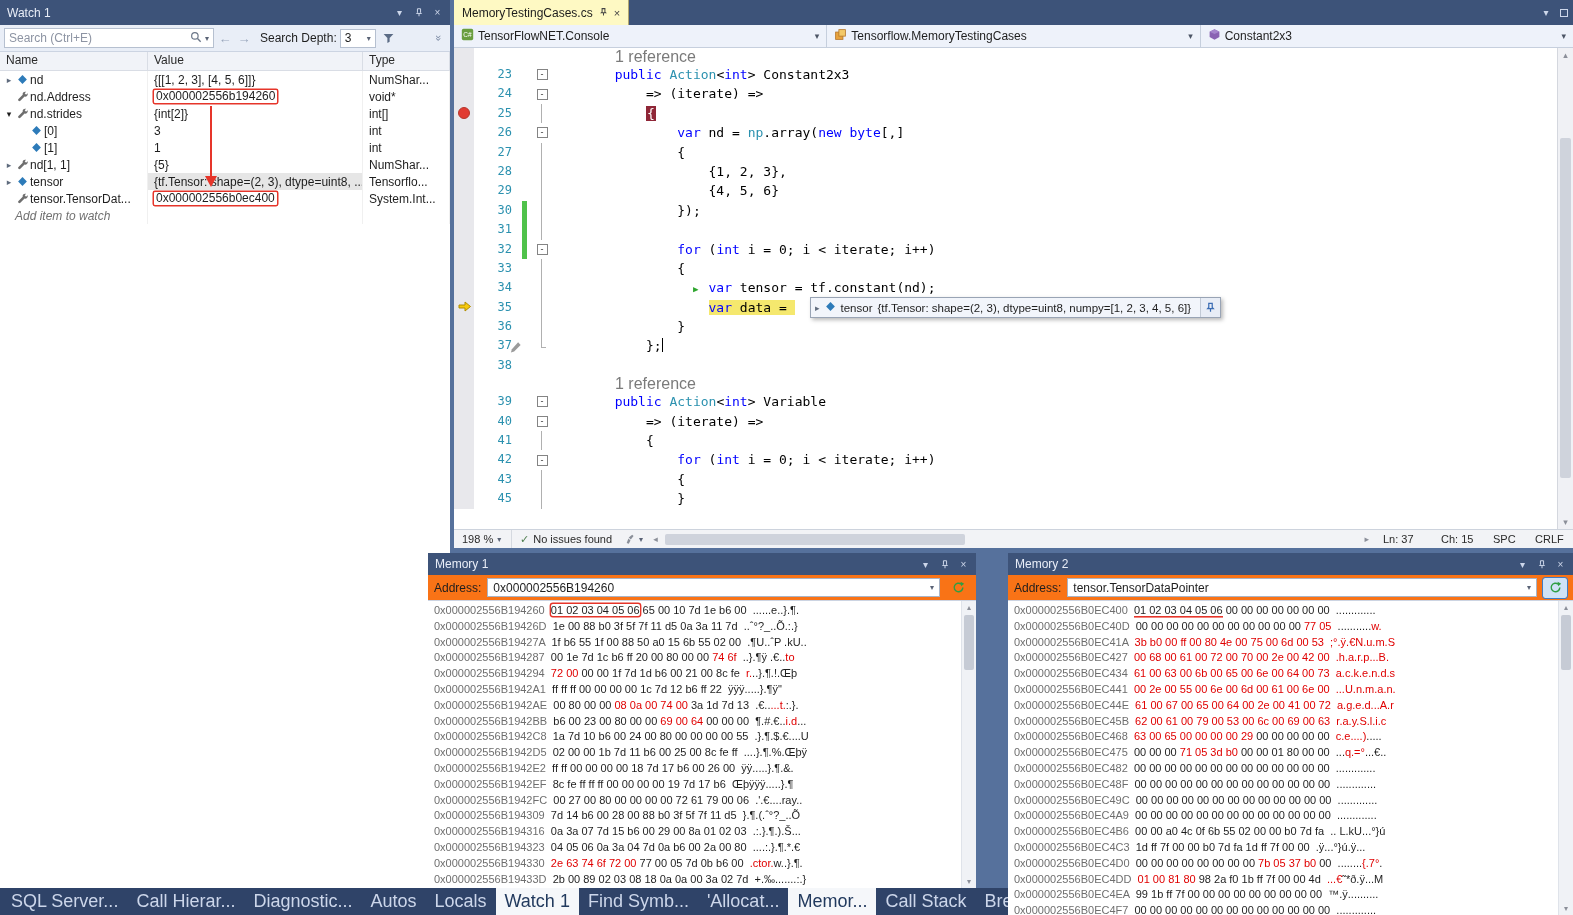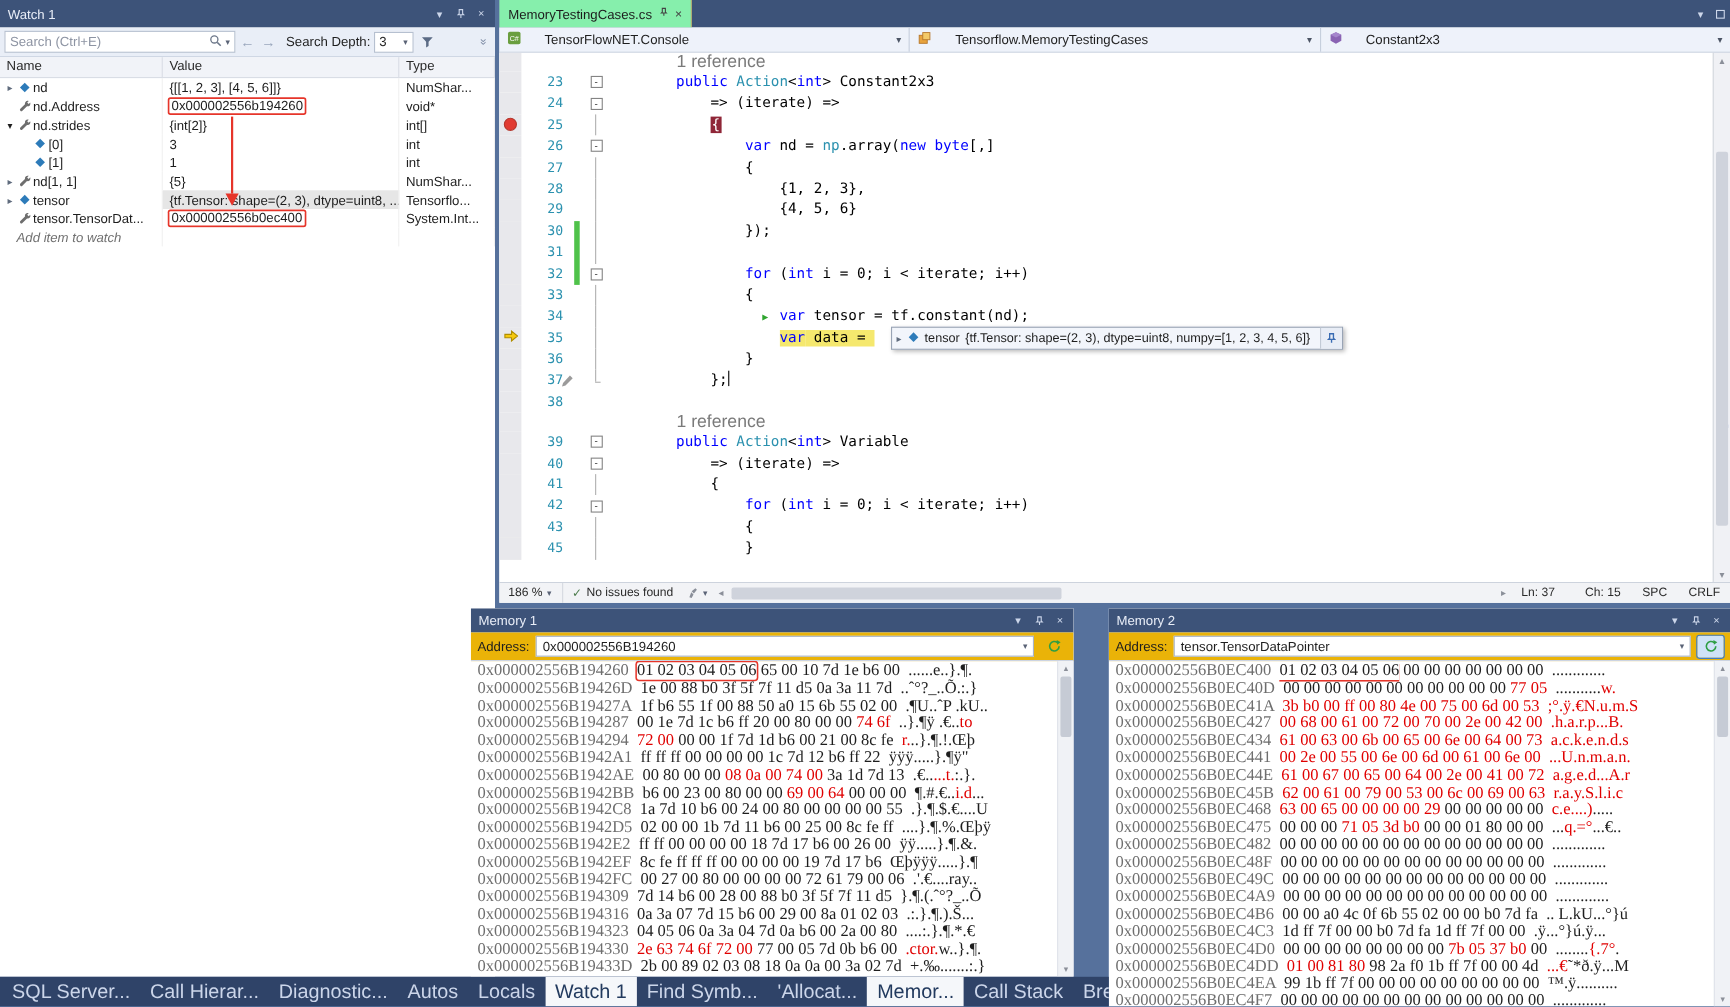--- a/index.html
+++ b/index.html
@@ -31,27 +31,27 @@
 .w-ex{display:inline-block;width:12px;font-size:9px;color:#5f6b7d;text-align:center;flex:none}
 .w-ex.open{color:#1e1e1e}
 .w-ico{width:15px;display:inline-flex;justify-content:center;flex:none}
 .vboxed{box-shadow:0 0 0 1.5px #e6352a;border-radius:1px;padding:0 2px;line-height:13px}
 .w-value.gray{background:#e6e6e6}
 .add-label{color:#707070;font-style:italic}
 #watch-arrow{position:absolute;left:0;top:0;pointer-events:none;z-index:4}
 
 #editor{position:absolute;left:454px;top:0;width:1119px;height:548px;background:#fff;display:flex;flex-direction:column}
 .tabstrip{height:25px;background:#3d5379;display:flex;align-items:stretch;flex:none}
-.doc-tab{display:flex;align-items:center;gap:6px;background:#86efac;color:#1c1c1c;font-size:12px;padding:0 8px;border-right:1px solid #b3a771}
+.doc-tab{display:flex;align-items:center;gap:6px;background:#fef9c3;color:#1c1c1c;font-size:12px;padding:0 8px;border-right:1px solid #b3a771}
 .doc-tab .tico{color:#444;font-size:11px}
 .tabstrip .sp{flex:1}
 .strip-ico{color:#cdd7ea;font-size:10px;width:18px;display:flex;align-items:center;justify-content:center}
 .win-sq{width:8px;height:8px;border:1px solid #cdd7ea}
 .navbar{height:23px;background:#eef2fa;border-bottom:1px solid #c6cfdd;display:flex;flex:none}
-.ncombo{flex:1;display:flex;align-items:center;gap:21px;padding:0 7px;font-size:12px;color:#1e1e1e;border-right:1px solid #c6cfdd;overflow:hidden;white-space:nowrap}
+.ncombo{flex:1;display:flex;align-items:center;gap:4px;padding:0 7px;font-size:12px;color:#1e1e1e;border-right:1px solid #c6cfdd;overflow:hidden;white-space:nowrap}
 .ncombo:last-child{border-right:none}
 .ncombo .ch{margin-left:auto;font-size:9px;color:#4c5565}
 .codewrap{flex:1;display:flex;min-height:0}
 #code-lines{flex:1;position:relative;overflow:hidden;background:#fff}
 .crow{display:flex;height:19.4px;position:relative}
 .cl-row{height:17px}
 .m-bp{width:20px;background:#e8e8ec;flex:none;display:flex;align-items:center;justify-content:center}
 .m-num{width:46px;flex:none;text-align:right;padding-right:8px;color:#2b91af;font-family:"DejaVu Sans Mono",monospace;font-size:12px;line-height:19.4px}
 .m-gap{width:12px;flex:none;position:relative}
 .chg{position:absolute;left:2px;top:0;bottom:0;width:5px;background:#4fc24a}
@@ -84,28 +84,28 @@
 .sb-brush{display:flex;align-items:center;gap:2px;padding:0 6px}
 .hsb{flex:1;height:100%;position:relative}
 .hsb .arr{position:absolute;top:0;height:100%;display:flex;align-items:center;font-size:9px;color:#8b8f99}
 .hsb .thumb{position:absolute;top:4px;height:11px;left:16px;width:300px;background:#cfd3dc;border-radius:2px}
 .sb-f{white-space:nowrap;padding-left:10px}
 .sb-ln{width:58px}.sb-ch{width:52px}.sb-spc{width:42px}.sb-eol{width:48px}
 .chv{font-size:8px;color:#5a6376}
 
 #memory1{left:428px;top:553px;width:548px;height:335px}
 #memory2{left:1008px;top:553px;width:565px;height:362px}
-.addrbar{height:26px;background:#eab308;border-bottom:1px solid #ccd4e2;display:flex;align-items:center;gap:6px;padding:0 6px;flex:none;font-size:12px;color:#1e1e1e}
+.addrbar{height:26px;background:#f97316;border-bottom:1px solid #ccd4e2;display:flex;align-items:center;gap:6px;padding:0 6px;flex:none;font-size:12px;color:#1e1e1e}
 .addrinput{flex:1;height:19px;background:#fff;border:1px solid #a9b4c6;display:flex;align-items:center;padding:0 5px;font-size:12px;overflow:hidden;white-space:nowrap}
 .addrinput .ch{margin-left:auto;font-size:8px;color:#5a6376}
 .refbtn{width:24px;height:20px;display:flex;align-items:center;justify-content:center;border-radius:2px;flex:none}
 .refbtn.focus{background:#cfe2f7;outline:1px solid #3f7cc6}
 .memgrid{flex:1;display:flex;min-height:0}
 .memrows{flex:1;overflow:hidden;padding:2px 0 0 6px}
-.mrow{white-space:pre;font-family:Liberation Serif, serif;font-size:15px;line-height:15.8px;color:#1e1e1e}
+.mrow{white-space:pre;font-family:Liberation Sans, sans-serif;font-size:11px;line-height:15.8px;color:#1e1e1e}
 .maddr{color:#6e6e6e}
 .mred{color:#e00000}
 .mbox{box-shadow:0 0 0 1.4px #e6352a;border-radius:2px}
 .mund{box-shadow:0 1.6px 0 0 #e6352a}
 .msb{width:15px;flex:none;background:#f0f2f6;border-left:1px solid #dfe3ea;position:relative}
 .msb .arr{position:absolute;left:0;width:100%;text-align:center;font-size:8px;color:#8b8f99}
 .msb .thumb{position:absolute;left:2px;width:10px;top:14px;height:55px;background:#c6cbd5;border-radius:2px}
 
 #bottombar{position:absolute;left:0;top:888px;width:1008px;height:27px;background:#2f4368;display:flex;align-items:stretch;padding-left:2px;overflow:hidden}
 .btab{display:flex;align-items:center;padding:0 9px;font-size:18px;color:#ccd6ea;white-space:nowrap}
@@ -550,21 +550,21 @@
       <span class="arr" style="top:2px">▴</span>
       <span class="arr" style="bottom:2px">▾</span>
       <div class="mk" style="top:112px;left:3px;width:6px;height:4px;background:#c24238"></div>
       <div class="mk" style="top:228px;left:2px;width:4px;height:26px;background:#4fc24a"></div>
       <div class="mk" style="top:338px;left:3px;width:10px;height:3px;background:#5577c0"></div>
       <div class="thumb"></div>
     </div>
   </div>
   <div class="statusbar">
     <div class="sb-zoom">
-      <span>186 %</span>
+      <span>198 %</span>
       <span class="chv">▾</span>
     </div>
     <div class="sb-issues">
       <span class="sb-check">✓</span>
       <span>No issues found</span>
     </div>
     <div class="sb-brush">
       <svg width="11" height="11" viewBox="0 0 16 16">
           <path fill="#8a8f99" d="M9 1l2 2-4 5-3-3zM3.5 6.5l3 3L4 14l-3-1z"></path>
         </svg>

